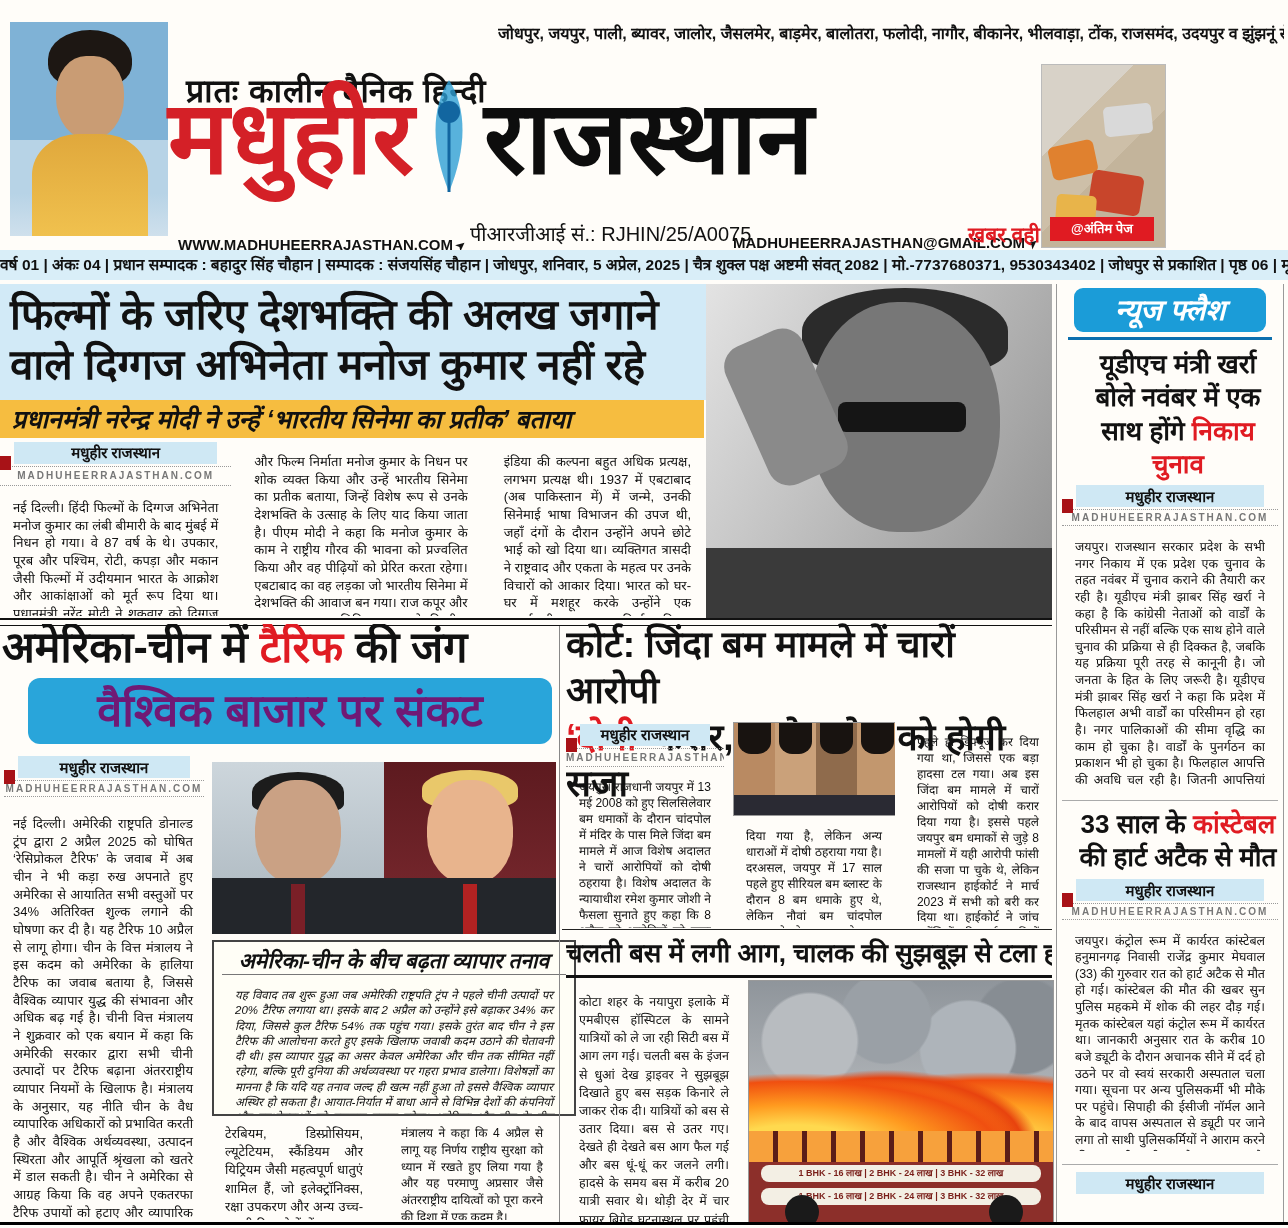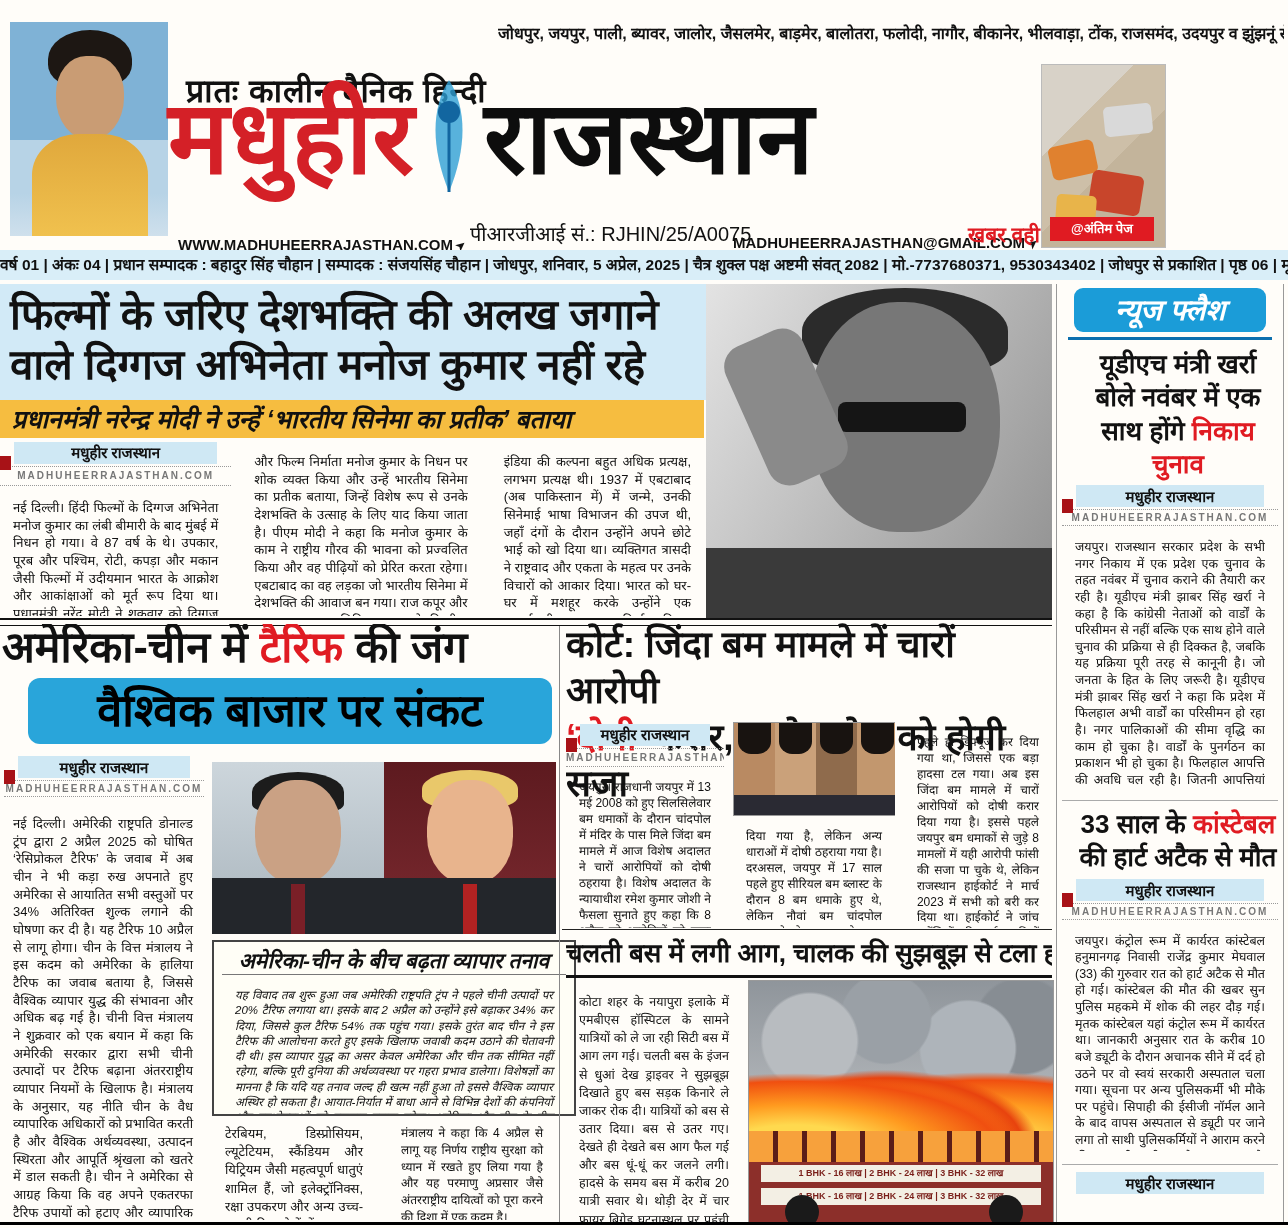--- a/index.html
+++ b/index.html
@@ -55,21 +55,21 @@
   .lc1{width:232px;} .lc2{width:240px;} .lc3{width:214px;}
   .rule-double{left:0;top:618px;width:1052px;height:5px;border-top:2px solid #111;border-bottom:1px solid #111;}
   
   .byline{position:relative;margin:2px 0 6px 0;}
   .byline-name{background:#cfe8f4;text-align:center;font-weight:bold;font-size:15px;padding:1px 0;margin:0 14px;}
   .byline-site{text-align:center;font-size:10px;letter-spacing:2px;color:#777;font-weight:bold;
     border-top:1px dotted #999;border-bottom:1px dotted #999;padding:2px 0;margin-top:2px;}
   .red-sq{position:absolute;left:0;top:14px;width:11px;height:14px;background:#a81217;}
   
   .uc-headline{left:2px;top:624px;width:554px;font-size:43px;font-weight:bold;line-height:1.1;white-space:nowrap;overflow:hidden;}
-  .uc-banner{left:28px;top:678px;width:524px;height:66px;background:#29a5da;border-radius:12px;color:#000000;
+  .uc-banner{left:28px;top:678px;width:524px;height:66px;background:#29a5da;border-radius:12px;color:#701a75;
     font-size:45px;font-weight:bold;text-align:center;line-height:66px;overflow:hidden;}
   .uc-byline{left:4px;top:754px;width:200px;}
   .uc-col1{left:0;top:802px;width:206px;height:421px;font-size:13px;line-height:1.36;overflow:hidden;}
   .uc-photo{left:212px;top:762px;width:344px;height:172px;overflow:hidden;display:flex;}
   .xt-half{position:relative;width:50%;height:100%;}
   .xt-left{background:linear-gradient(#cdd6dc,#a8b4bc);}
   .xt-right{background:linear-gradient(#5d1a1f,#7c2a30);}
   .xt-head{position:absolute;left:50%;transform:translateX(-50%);top:18px;width:86px;height:104px;border-radius:46%;}
   .xt-head-xi{background:#caa184;} .xt-head-tr{background:#e8b48d;}
   .xt-hair-xi{position:absolute;left:50%;transform:translateX(-50%);top:10px;width:92px;height:40px;background:#1c1c1c;border-radius:50% 50% 20% 20%;}
@@ -109,21 +109,21 @@
      radial-gradient(circle at 90% 30%,#878d93 0 16%,transparent 17%);}
   .bp-flames{position:absolute;left:0;top:34%;width:100%;height:34%;
     background:
      radial-gradient(ellipse at 15% 100%,#ffd94e 0 18%,#ff9a1f 35%,#f04f10 55%,transparent 62%),
      radial-gradient(ellipse at 45% 100%,#ffd94e 0 16%,#ff8c1a 38%,#e8430e 58%,transparent 65%),
      radial-gradient(ellipse at 78% 100%,#ffcf45 0 17%,#ff9a1f 36%,#f04f10 56%,transparent 63%);}
   .bp-bus{position:absolute;left:0;bottom:0;width:100%;height:38%;background:#8c2f2a;}
   .bp-windows{position:absolute;left:0;top:0;width:100%;height:34%;
     background:repeating-linear-gradient(90deg,#f7a13c 0 24px,#5b1d18 24px 29px);}
   .bp-ad{position:absolute;left:4%;width:92%;height:17px;background:#f3efe4;color:#7a1f1a;
-    font-size:9px;font-weight:bold;text-align:center;line-height:17px;white-space:nowrap;overflow:hidden;}
+    font-size:9px;font-weight:bold;text-align:center;line-height:17px;white-space:nowrap;overflow:hidden;border-radius:8px;}
   .bp-ad1{top:37%;} .bp-ad2{top:62%;}
   .bp-wheel{position:absolute;bottom:-6px;width:34px;height:34px;background:#1a1a1a;border-radius:50%;}
   .bp-w1{left:12%;} .bp-w2{right:10%;}
   
   .sidebar{left:1056px;top:284px;width:228px;height:938px;border-left:1px solid #999;border-right:1px solid #999;
     padding:0 5px;box-sizing:border-box;overflow:hidden;}
   .nf-wrap{border-bottom:3px solid #0c6fae;padding-bottom:5px;margin:4px 6px 8px 6px;}
   .nf-header{width:192px;height:44px;margin:0 auto;background:#1b9cd8;border-radius:9px;color:#fff;
     font-size:29px;font-weight:bold;font-style:italic;text-align:center;line-height:44px;}
   .sb-h{font-size:26px;font-weight:bold;line-height:1.28;text-align:center;margin:2px 0 4px 16px;}

